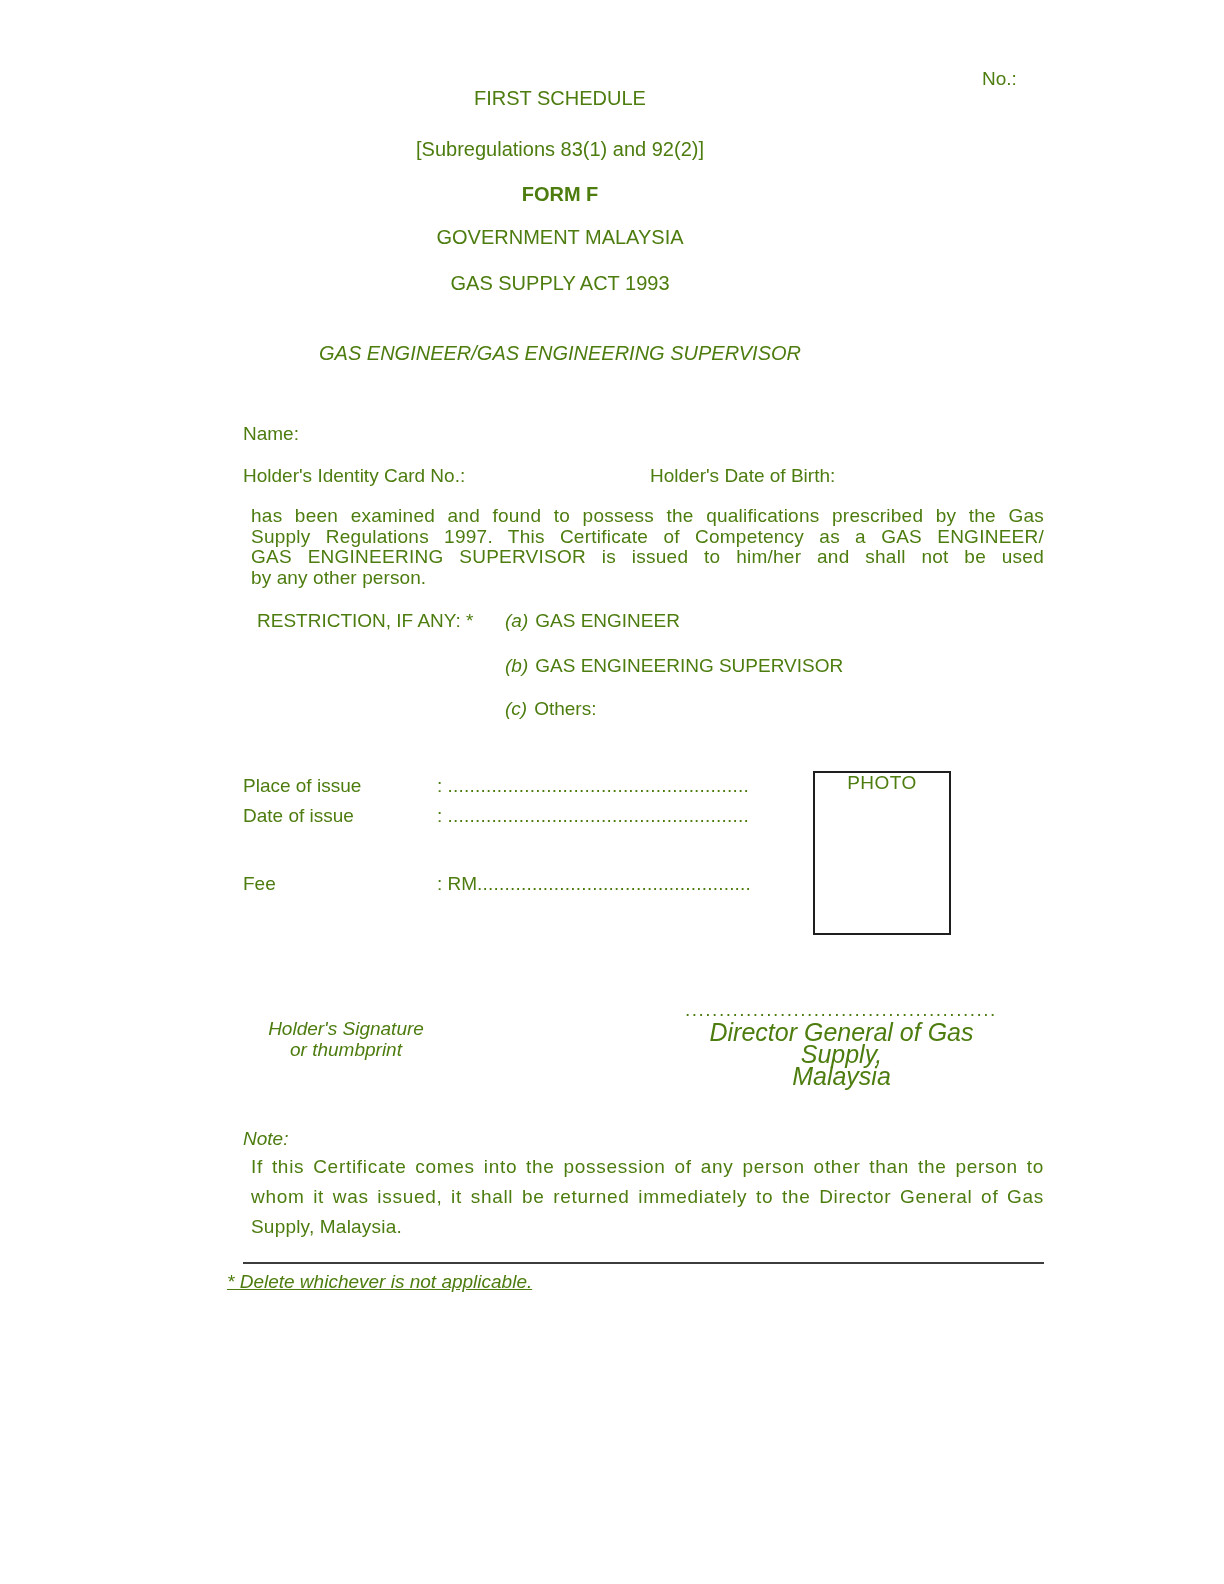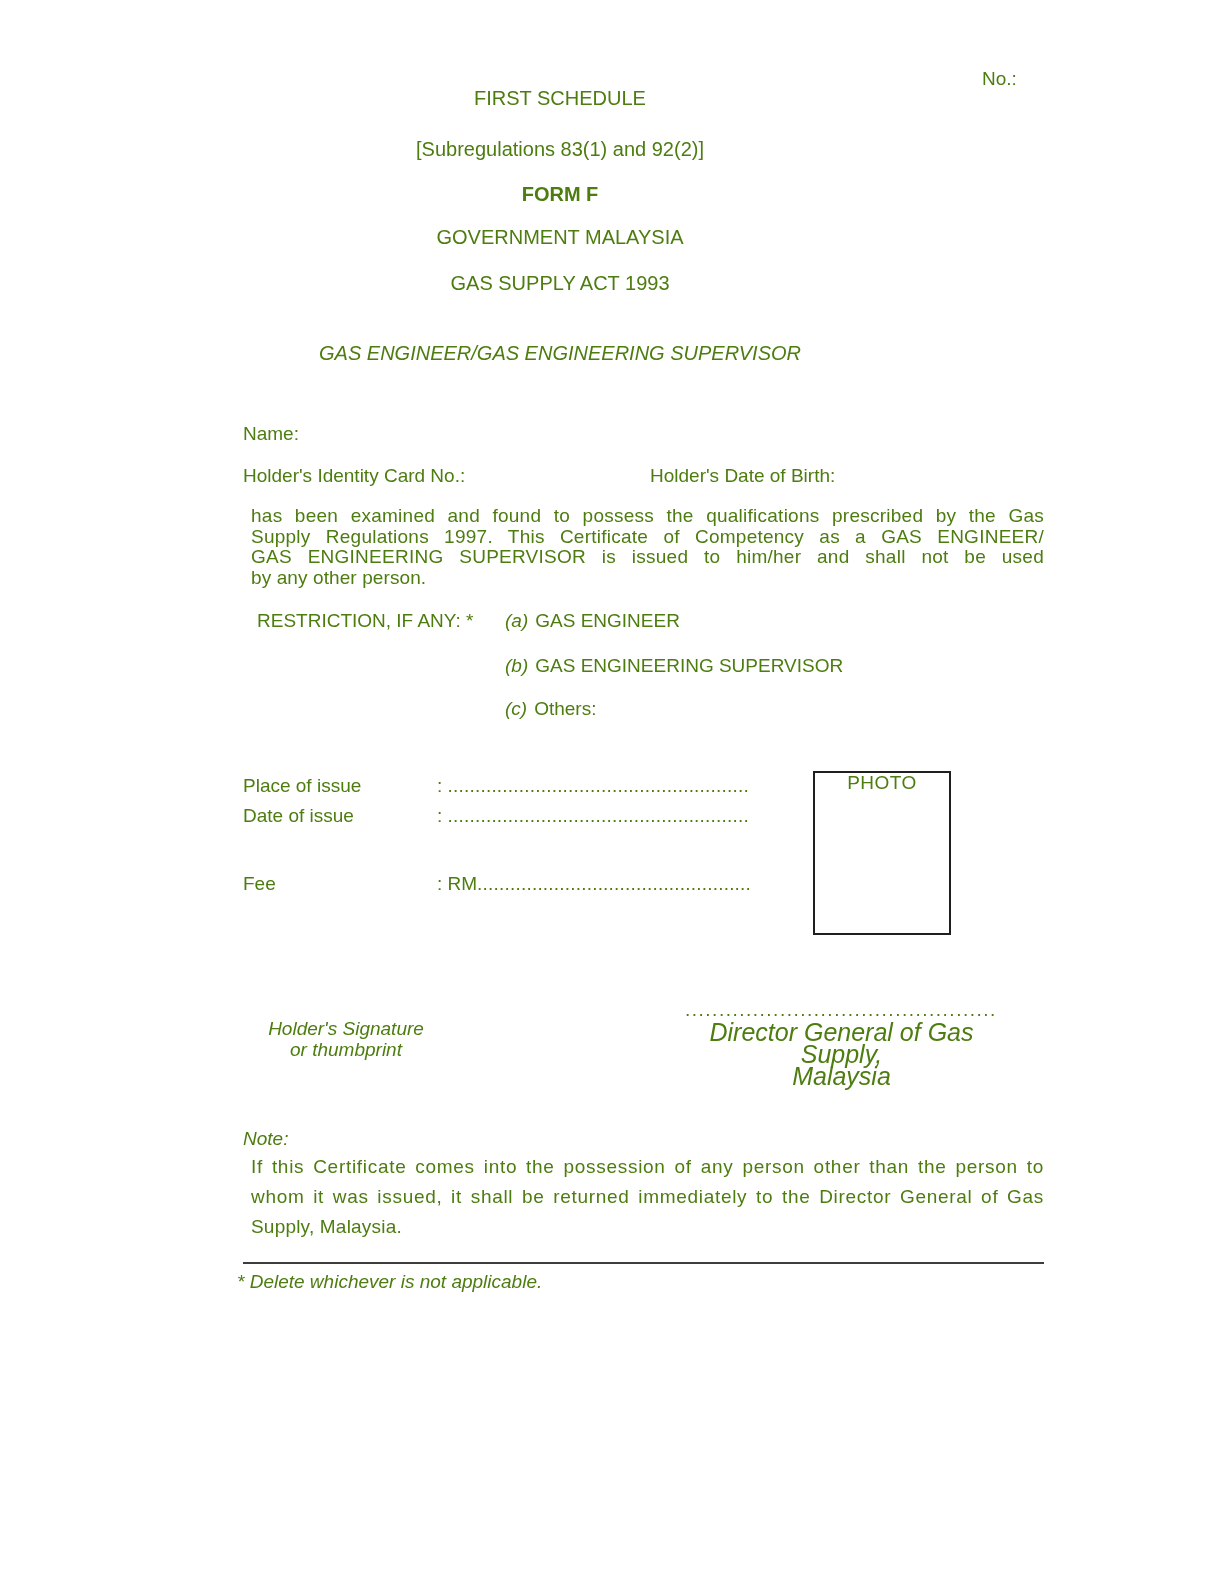--- a/index.html
+++ b/index.html
@@ -137,15 +137,15 @@
   </div>
 
   <div class="abs fs-body italic" style="left:243px;top:1129px;">Note:</div>
   <div class="abs para note-para" style="top:1152px;">
     <div class="pline">If this Certificate comes into the possession of any person other than the person to</div>
     <div class="pline">whom it was issued, it shall be returned immediately to the Director General of Gas</div>
     <div class="pline last">Supply, Malaysia.</div>
   </div>
 
   <div class="abs rule"></div>
-  <div class="abs fs-body italic" style="left:237px;top:1272px;">* Delete whichever is not applicable.</div>
+  <div class="abs fs-body italic" style="left:227px;top:1272px;text-decoration:underline;">* Delete whichever is not applicable.</div>
 
 </div>
 
 </body></html>

